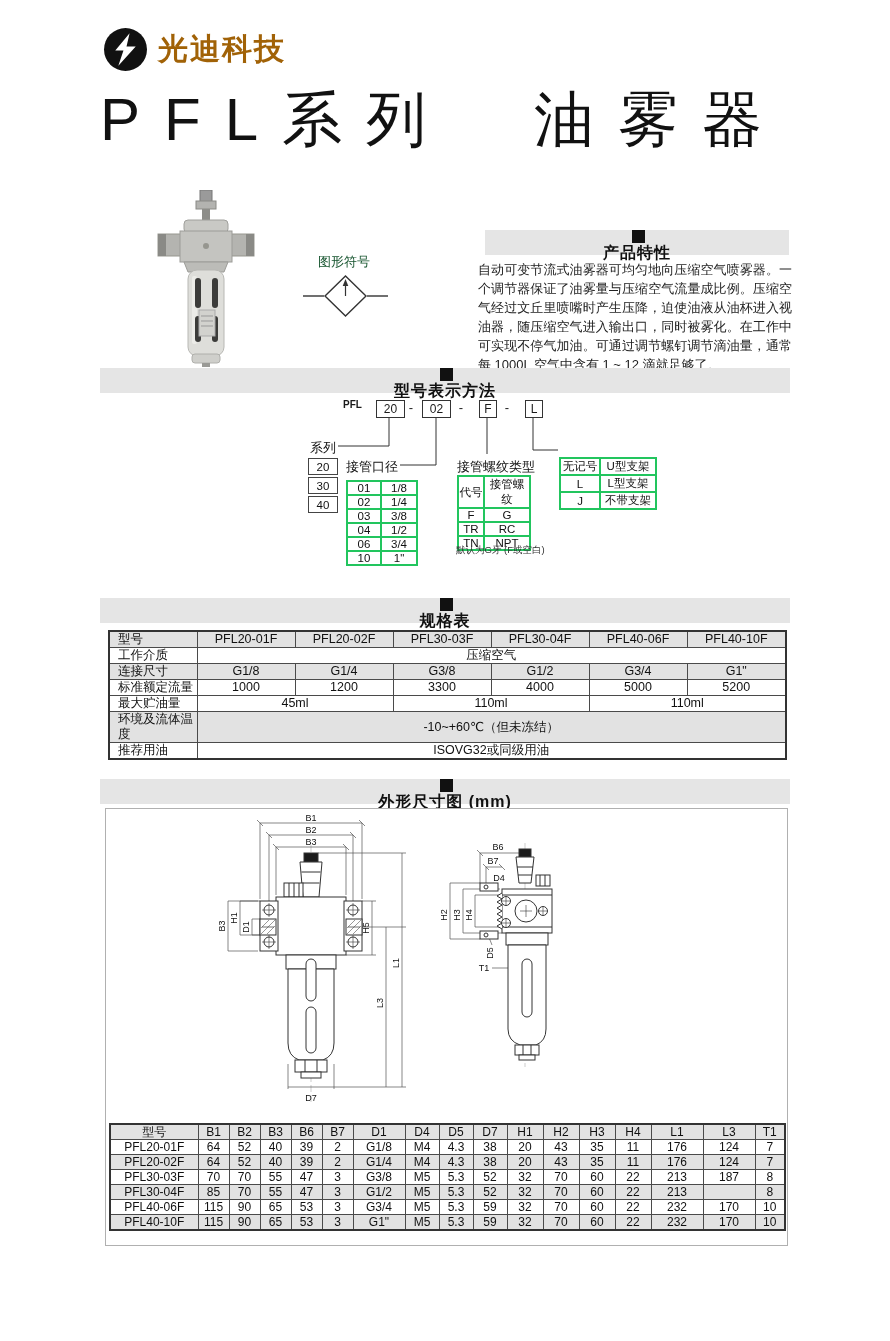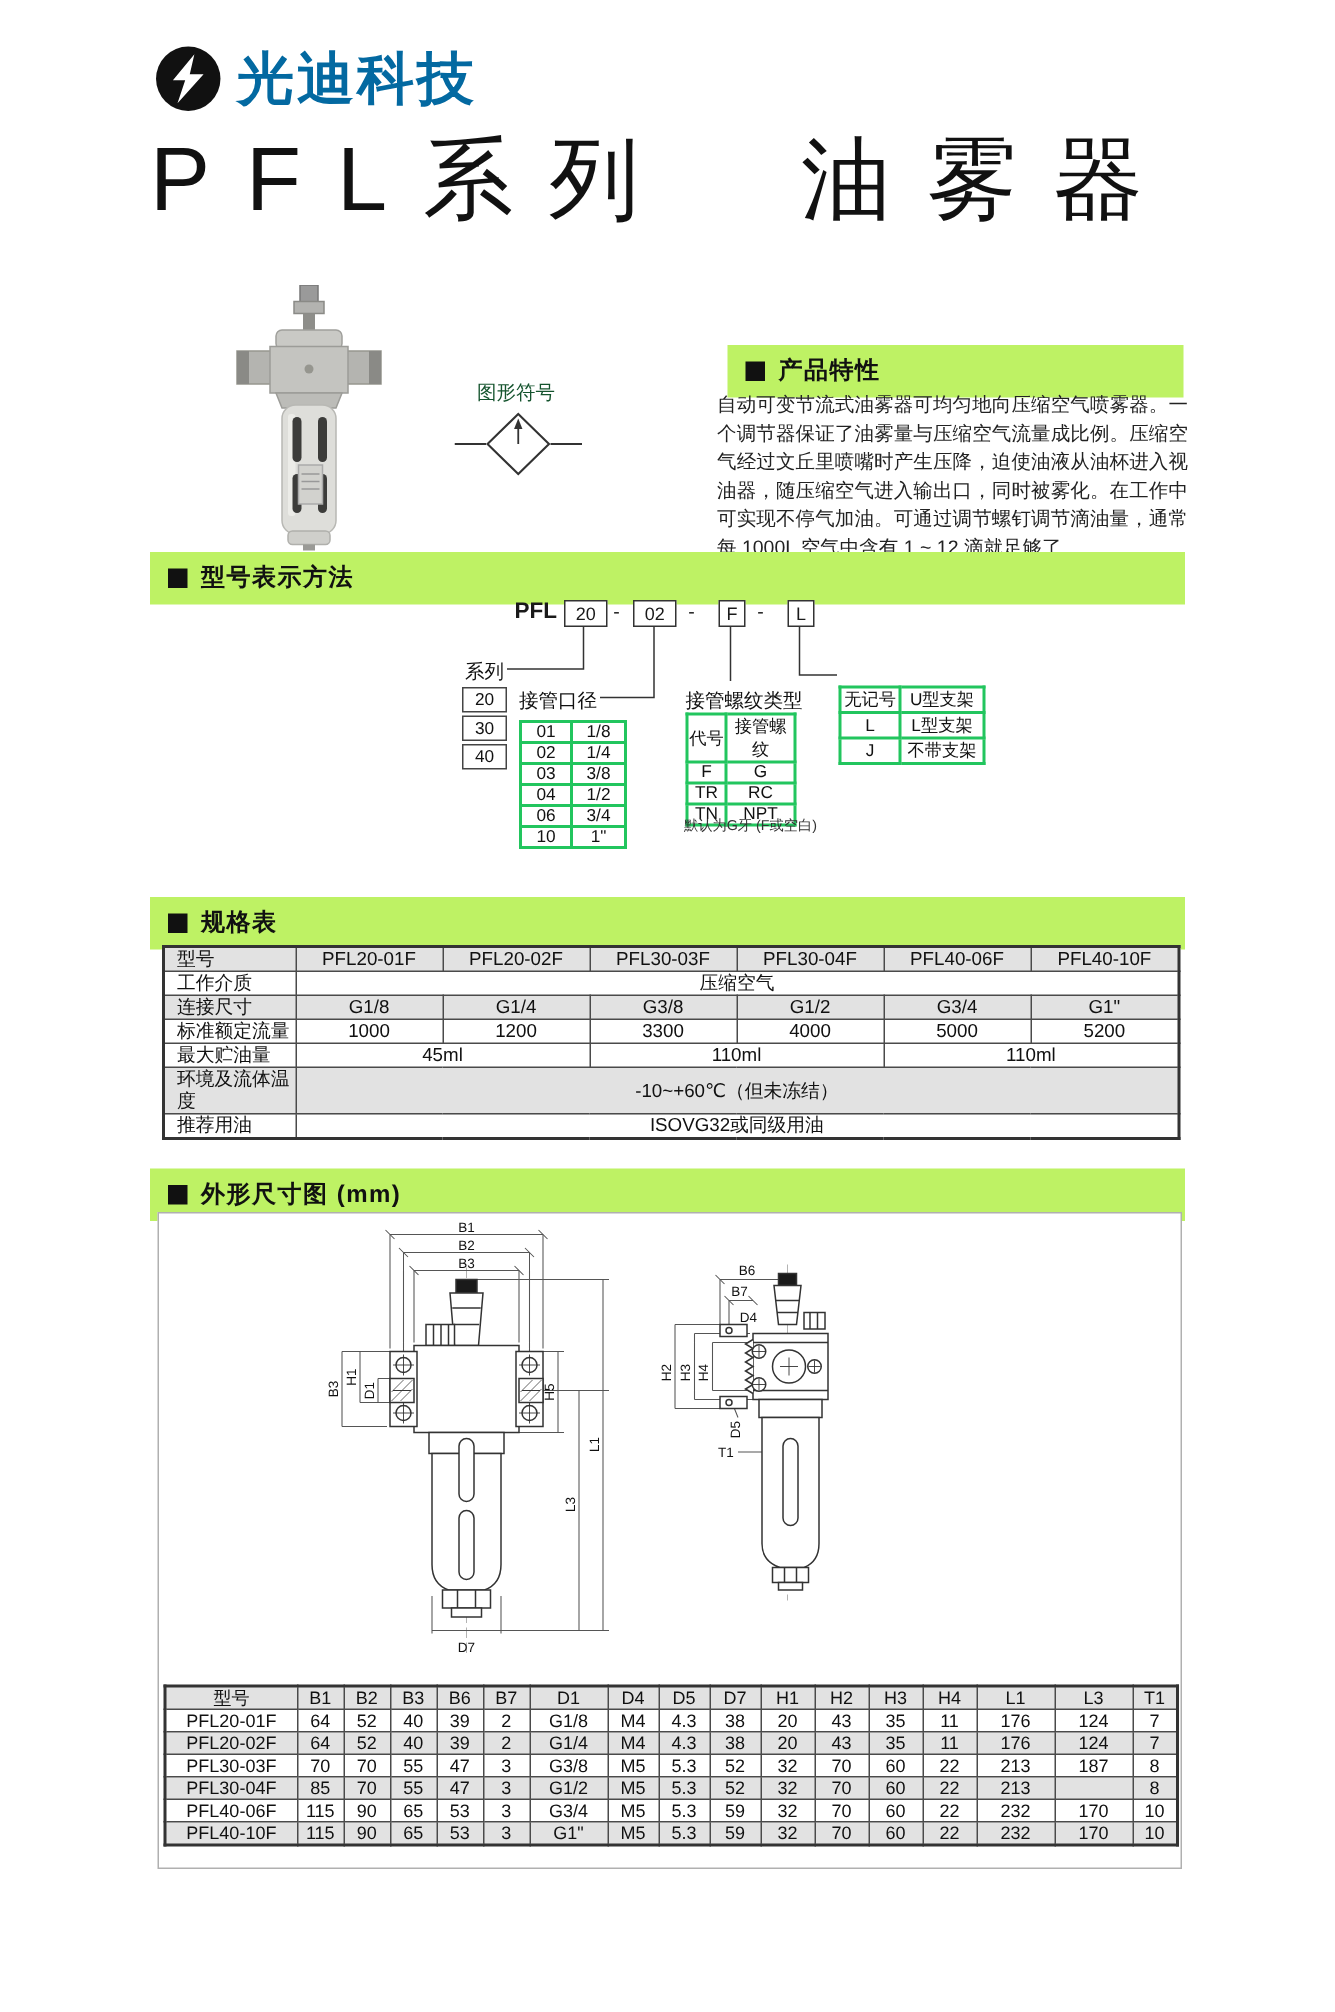--- a/index.html
+++ b/index.html
@@ -2,36 +2,36 @@
 <html><head>
 <meta charset="utf-8">
 <style>
   html,body{margin:0;padding:0;background:#fff;}
   .page{position:relative;width:890px;height:1341px;background:#fff;overflow:hidden;
         font-family:"Liberation Sans","DejaVu Sans",sans-serif;color:#1a1a1a;}
   .abs{position:absolute;}
 
   
   .brand{display:flex;align-items:center;gap:10px;}
-  .brand-name{font-size:38px;font-weight:bold;letter-spacing:2px;color:#0369a1;font-family:Liberation Mono, monospace;}
+  .brand-name{font-size:30px;font-weight:bold;letter-spacing:2px;color:#a16207;font-family:Liberation Mono, monospace;}
   .title{font-size:60px;font-weight:500;letter-spacing:24px;white-space:nowrap;color:#111;}
 
   
-  .secbar{height:35px;width:690px;background:#bef264;display:flex;align-items:center;}
+  .secbar{height:25px;width:690px;background:#e5e5e5;display:flex;align-items:center;flex-direction:column;}
   .secbar .bullet{width:13px;height:13px;background:#111;margin:0 9px 0 12px;flex:0 0 auto;}
   .secbar .sectitle{font-size:16px;font-weight:bold;color:#111;letter-spacing:1px;}
 
   .symlabel{font-size:13px;color:#14532d;}
   .feattext{font-size:13px;line-height:19px;text-align:justify;color:#222;}
 
   
   .diagram{width:690px;height:200px;}
   .segbox{position:absolute;border:1px solid #333;text-align:center;font-size:12px;
           line-height:16px;height:16px;background:#fff;}
-  .codetext{position:absolute;font-size:15px;font-weight:600;}
+  .codetext{position:absolute;font-size:10px;font-weight:600;}
   .dash{position:absolute;font-size:13px;width:10px;text-align:center;}
   .dlabel{position:absolute;font-size:13px;color:#111;white-space:nowrap;}
   .minitable{position:absolute;border-collapse:collapse;}
   .minitable td{border:2px solid #22c55e;text-align:center;font-size:11.5px;
                 padding:0;background:#fff;color:#111;}
   .note{position:absolute;font-size:9.5px;color:#333;white-space:nowrap;}
   .seriescol td{height:15px;}
   .seriescol{border-collapse:separate;border-spacing:0 2px;}
   .seriescol td{border:1px solid #444;}
 

